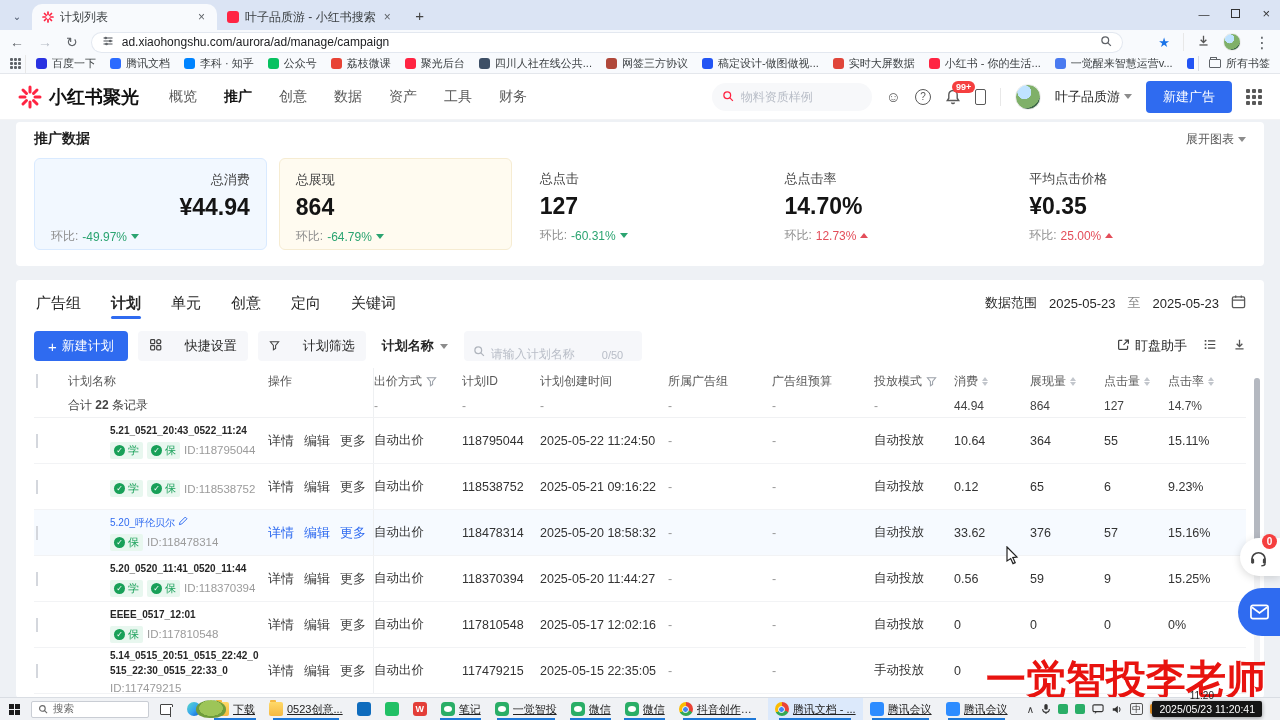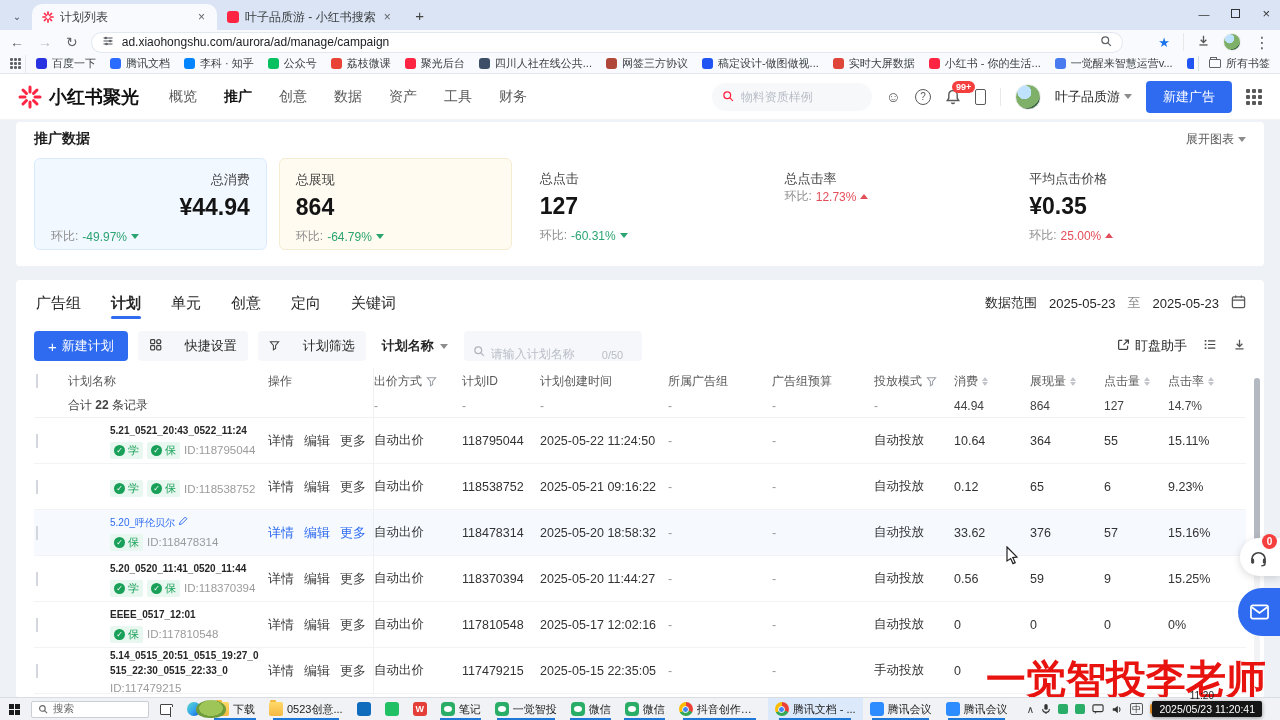--- a/index.html
+++ b/index.html
@@ -114,21 +114,21 @@
   .float-headset{position:absolute;right:0;top:538px;width:40px;height:38px;background:#fff;border-radius:19px 0 0 19px;box-shadow:0 2px 8px rgba(0,0,0,.15);display:flex;align-items:center;padding-left:9px;z-index:40;}
   .hs-badge{position:absolute;top:-4px;left:22px;background:#f53f3f;color:#fff;border-radius:50%;width:15px;height:15px;font-size:10px;line-height:15px;text-align:center;font-weight:700;}
   .float-mail{position:absolute;right:0;top:588px;width:42px;height:48px;background:#2f6bf0;border-radius:24px 0 0 24px;display:flex;align-items:center;padding-left:12px;z-index:40;}
   .watermark{position:absolute;right:14px;top:652px;font-size:40px;font-weight:700;color:#e8130f;z-index:50;letter-spacing:0;}
   .cursor{position:absolute;left:1006px;top:546px;z-index:80;}
   
   .taskbar{position:absolute;left:0;bottom:0;width:1280px;height:23px;background:#f0f2f5;border-top:1px solid #d9dde3;display:flex;align-items:center;z-index:60;padding-left:2px;}
   .tb-item{height:22px;display:flex;align-items:center;gap:4px;padding:0 7px;font-size:11px;color:#222;position:relative;flex:none;}
   .tb-item.bar::after{content:'';position:absolute;left:12%;right:12%;bottom:0;height:2px;background:#1e78d7;}
   .tb-item.active{background:#dce9fb;}
-  .tb-lbl{max-width:64px;overflow:hidden;text-overflow:ellipsis;white-space:nowrap;}
+  .tb-lbl{max-width:64px;overflow:hidden;text-overflow:ellipsis;white-space:nowrap;text-decoration:underline;}
   .winlogo{display:grid;grid-template-columns:5px 5px;grid-gap:1px;}
   .winlogo i{width:5px;height:5px;background:#1b1b1b;}
   .tb-search{width:118px;height:17px;background:#fff;border:1px solid #c9cdd4;border-radius:2px;display:flex;align-items:center;gap:5px;padding:0 6px;font-size:10.5px;color:#666;position:relative;}
   .turtle{position:absolute;left:196px;bottom:2px;width:30px;height:18px;background:radial-gradient(ellipse at 50% 45%,#9dc558 0 55%,#6f9c3b 56% 75%,#557a2b 76%);border-radius:50% 50% 45% 45%;z-index:2;}
   .tview{width:13px;height:11px;border:1px solid #444;border-radius:1px;position:relative;background:#fff;}
   .tview::after{content:'';position:absolute;right:-3px;top:2px;width:4px;height:10px;background:#f0f2f5;border-left:1px solid #444;}
   .ic14{width:14px;height:14px;border-radius:3px;display:inline-flex;align-items:center;justify-content:center;font-size:9px;color:#fff;font-weight:700;flex:none;}
   .ic-edge{border-radius:50%;background:linear-gradient(135deg,#59d9c4,#35a3f1 55%,#0b57c7);}
   .ic-chrome{border-radius:50%;background:conic-gradient(#ea4335 0 33%,#34a853 33% 66%,#fbbc05 66% 100%);position:relative;}
   .ic-chrome::after{content:'';position:absolute;inset:3.5px;background:#4285f4;border:1.5px solid #fff;border-radius:50%;}
@@ -383,20 +383,21 @@
         <div class="lb">总点击</div>
         <div class="vl">127</div>
         <div class="rt">
           <span>环比:</span>
           <span class="pct down">-60.31%</span>
           <span class="tri d"></span>
         </div>
       </div>
       <div class="card c3">
         <div class="lb">总点击率</div>
+        <div class="vl">14.70%</div>
         <div class="rt">
           <span>环比:</span>
           <span class="pct up">12.73%</span>
           <span class="tri u"></span>
         </div>
       </div>
       <div class="card c4">
         <div class="lb">平均点击价格</div>
         <div class="vl">¥0.35</div>
         <div class="rt">
@@ -705,21 +706,21 @@
         <span class="cell">自动投放</span>
         <span class="cell">0</span>
         <span class="cell">0</span>
         <span class="cell">0</span>
         <span class="cell">0%</span>
       </div>
       <div class="tg trow">
         <span class="cell" style="padding-left: 2px;"><span class="ckb"></span></span>
         <span class="cell"><span class="toggle off"></span></span>
         <div class="cell" style="padding-right: 8px;">
-          <div class="nm1">5.14_0515_20:51_0515_19:27_0515_22:30_0515_22:33_0</div>
+          <div class="nm1">5.14_0515_20:51_0515_22:42_0515_22:30_0515_22:33_0</div>
           <div class="nm2">
             <span class="idtxt">ID:117479215</span>
           </div>
         </div>
         <div class="acts cell fzdiv">
           <span>详情</span>
           <span>编辑</span>
           <span>更多</span>
         </div>
         <span class="cell">自动出价</span>

